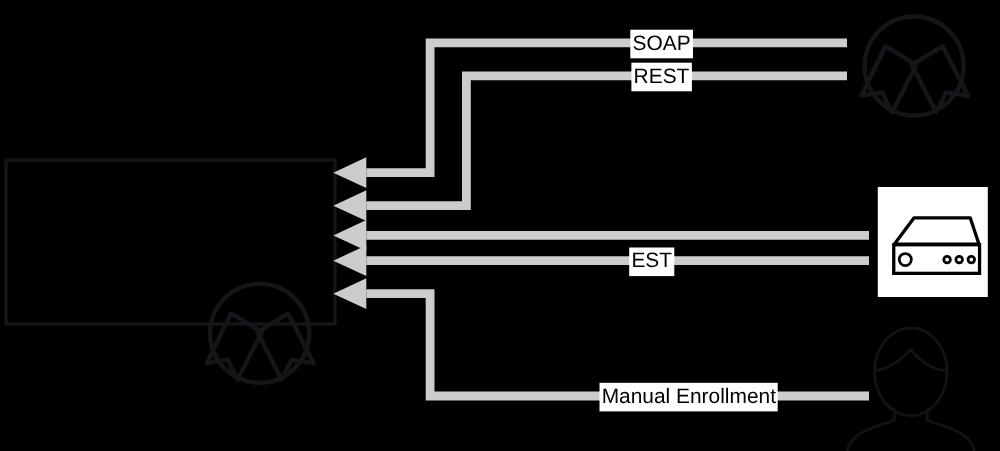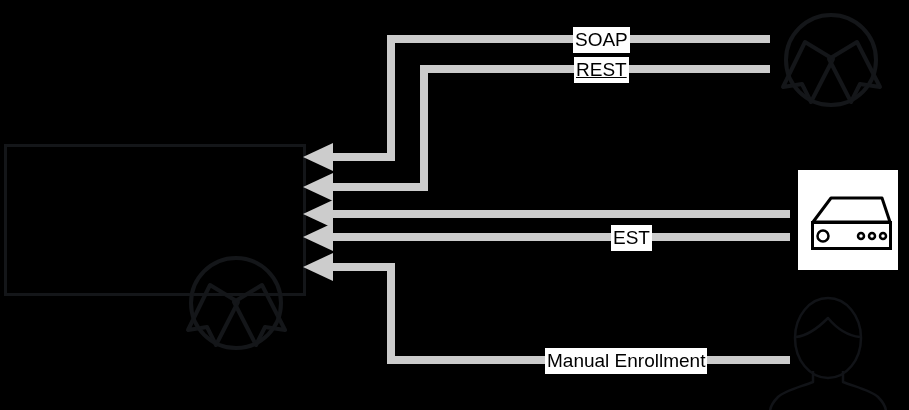--- a/index.html
+++ b/index.html
@@ -103,20 +103,20 @@
       <path d="M 813 371 L 813 382 C 800 387 784 391 778 397
                C 772 403 770 409 770 412 L 886 412
                C 886 409 884 403 878 397 C 872 391 856 387 843 382
                L 843 371"></path>
     </g>
 
   </svg>
 
   <div class="edge-label" style="left:573px; top:27px;">SOAP</div>
 
-  <div class="edge-label" style="left:574px; top:57px;text-decoration:underline;">REST</div>
+  <div class="edge-label" style="left:574px; top:57px;">REST</div>
 
 
-  <div class="edge-label" style="left:611px; top:225px;">EST</div>
+  <div class="edge-label" style="left:572px; top:225px;">EST</div>
 
   <div class="edge-label" style="left:517px; top:348px;margin-left:28px;">Manual Enrollment</div>
 
 </div>
 
 </body></html>

